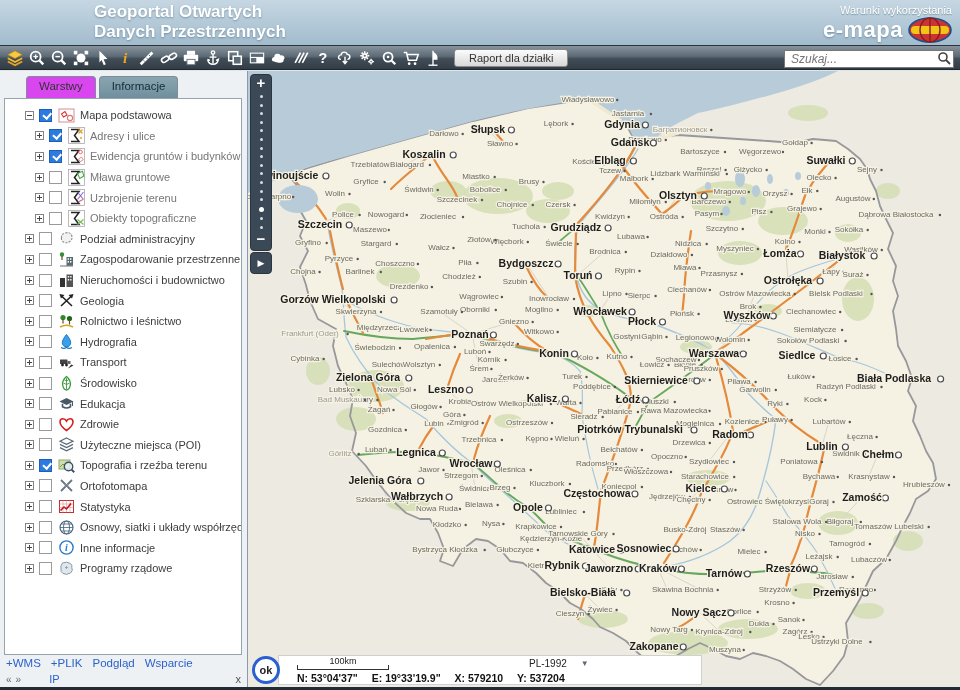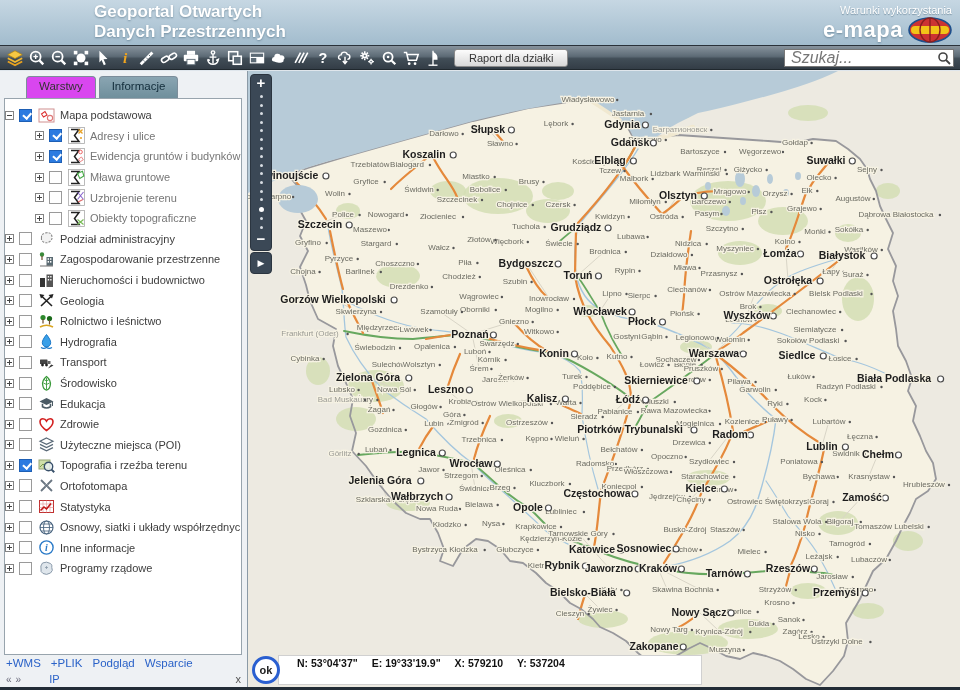--- a/index.html
+++ b/index.html
@@ -21,21 +21,21 @@
   .toolbar { position:absolute; top:45px; left:0; width:960px; height:25px;
     background:linear-gradient(#87939d 0%,#5d6b76 45%,#414d57 55%,#333d46 100%);
     border-top:1px solid #2a323a; border-bottom:1px solid #20282e;
     display:flex; align-items:center; padding:0 4px; }
   .tb-icon { width:22px; height:23px; border:none; background:transparent; display:flex; align-items:center; justify-content:center; cursor:pointer; }
   .tb-icon svg { width:18px; height:18px; }
   .report-btn { margin-left:10px; height:18px; padding:0 14px; font-size:11px; color:#333;
     background:linear-gradient(#fcfcfc,#d8d8d8); border:1px solid #8a8a8a; border-radius:3px; cursor:pointer; font-family:"Liberation Sans",sans-serif; }
   .tb-spacer { flex:1; }
   .searchbox { position:relative; width:170px; height:18px; margin-right:2px; }
-  .searchbox input { width:100%; height:100%; border:1px solid #777; font-size:16px; font-style:italic; padding:0 20px 0 6px; color:#555; font-family:"Liberation Sans",sans-serif; }
+  .searchbox input { width:100%; height:100%; border:1px solid #777; font-size:12px; font-style:italic; padding:0 20px 0 6px; color:#555; font-family:"Liberation Sans",sans-serif; }
   .searchbox .mag { position:absolute; right:3px; top:2px; width:14px; height:14px; cursor:pointer; }
 
   
   .content { position:absolute; top:71px; left:0; width:960px; height:616px; display:flex; }
 
   
   .sidebar { width:248px; height:616px; background:#eef1f4; border-right:1px solid #8b9aa6; position:relative; }
   .tabs { position:absolute; top:5px; left:6px; height:22px; display:flex; gap:3px; }
   .tab { padding:3px 12px 4px; font-size:11.5px; border:1px solid #7c8d9a; border-bottom:none;
     border-radius:4px 4px 0 0; cursor:pointer; }
@@ -44,21 +44,21 @@
   .tree-panel { position:absolute; top:27px; left:4px; width:238px; height:557px; background:#fff; border:1px solid #98a4ad; overflow:hidden; padding-top:6px; }
   .trow { height:20.6px; display:flex; align-items:center; font-size:11px; color:#3c3c3c; }
   .trow .exp { width:9px; height:9px; border:1px solid #848484; background:#fff; margin-right:5px; flex:none; position:relative; cursor:pointer; }
   .trow .exp::before { content:""; position:absolute; left:1px; top:3px; width:5px; height:1px; background:#444; }
   .trow .exp.plus::after { content:""; position:absolute; left:3px; top:1px; width:1px; height:5px; background:#444; }
   .trow .cb { width:13px; height:13px; border:1px solid #9a9a9a; background:#fff; margin-right:5px; flex:none; cursor:pointer; position:relative; }
   .trow .cb.checked { background:#2c7be0; border-color:#1e5fb4; }
   .trow .cb.checked::after { content:""; position:absolute; left:2.5px; top:2px; width:6px; height:3.5px; border-left:2px solid #fff; border-bottom:2px solid #fff; transform:rotate(-48deg); }
   .trow .ticon { width:18px; height:18px; margin-right:5px; flex:none; display:flex; align-items:center; justify-content:center; }
   .trow .ticon svg { width:17px; height:17px; }
-  .trow.lvl0 { padding-left:0; }
+  .trow.lvl0 { padding-left:20px; }
   .trow.lvl1 { padding-left:30px; }
   .trow.lvl1 .tlabel { color:#767676; }
   .trow .tlabel.muted { color:#9a9a9a; }
   .trow .tlabel { white-space:nowrap; cursor:default; }
   .side-links { position:absolute; left:6px; bottom:18px; font-size:11.5px; display:flex; gap:10px; }
   .side-links a { color:#2a62c8; text-decoration:none; cursor:pointer; }
   .side-pager { position:absolute; left:6px; right:6px; bottom:2px; font-size:11px; color:#2a62c8; display:flex; align-items:center; }
   .side-pager .pg { cursor:pointer; color:#667; margin-right:4px; font-size:10px; }
   .side-pager .ip { margin-left:24px; cursor:pointer; }
   .side-pager .close-x { margin-left:auto; color:#555; cursor:pointer; font-size:11px; }
@@ -1272,20 +1272,30 @@
             <div class="zdot"></div>
             <div class="zdot cur"></div>
             <div class="zdot"></div>
             <div class="zdot"></div>
           </div>
         <div class="zbtn">−</div>
       </div>
       <div class="panel-arrow">▶</div>
 
       <div class="statusbar">
+        <div class="sb-row1">
+          <div class="scalewrap">
+            <div class="scalelabel">100km</div>
+            <div class="scaleline"></div>
+          </div>
+          <div class="crs">
+            <span>PL-1992</span>
+            <span class="chev">▼</span>
+          </div>
+        </div>
         <div class="sb-row2">
           <span>N: 53°04'37"</span>
           <span>E: 19°33'19.9"</span>
           <span>X: 579210</span>
           <span>Y: 537204</span>
         </div>
       </div>
       <div class="okbtn">ok</div>
     </div>
   </div>

